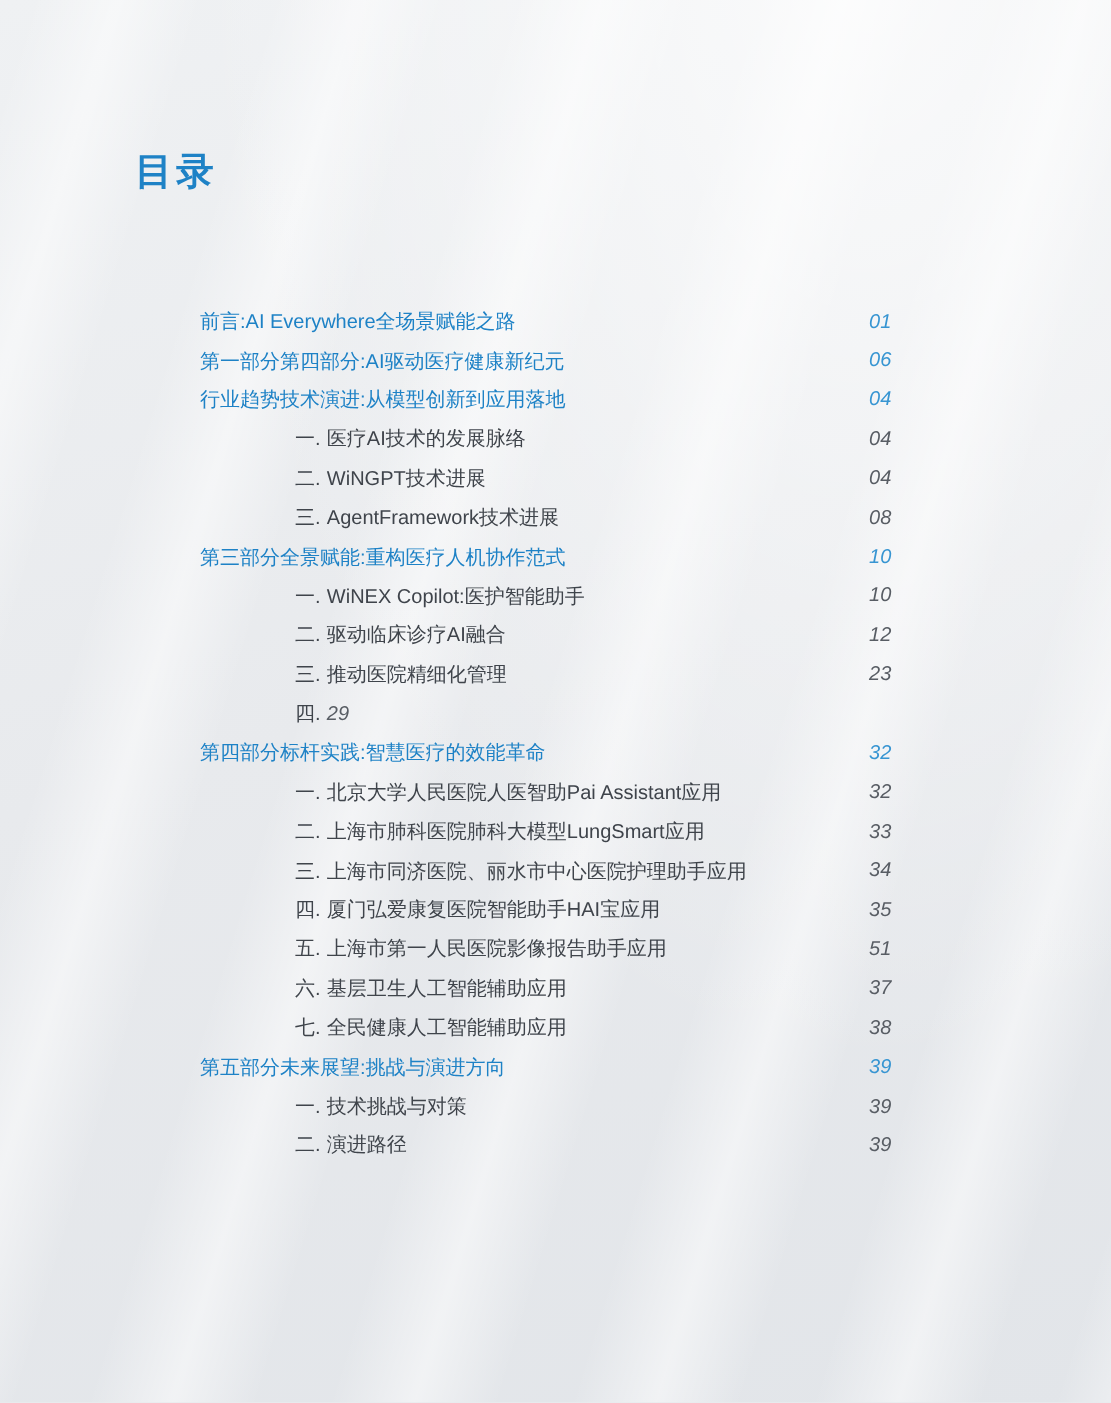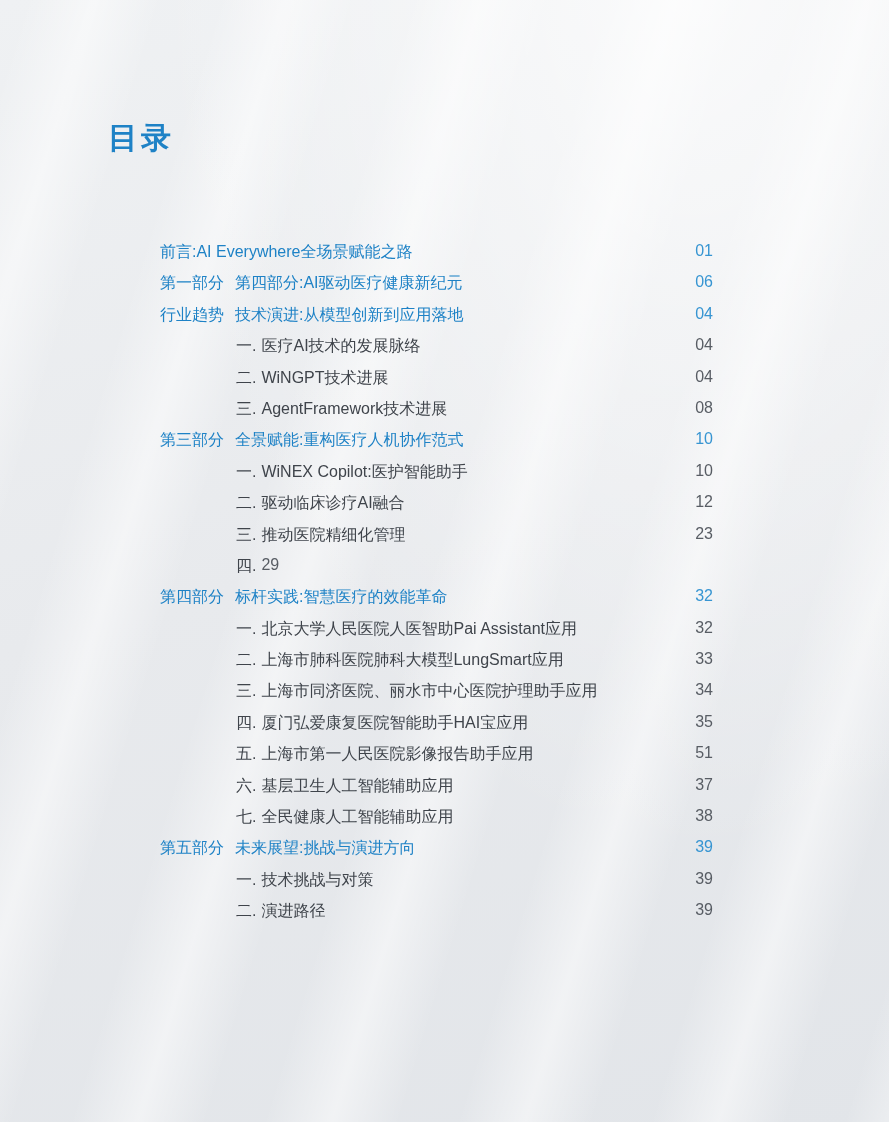--- a/index.html
+++ b/index.html
@@ -38,29 +38,30 @@
     color: var(--accent-blue, #1e82c6);
   }
   .toc-list {
     position: absolute;
     left: 160px;
     top: 242px;
     width: 553px;
   }
   .toc-row {
     display: flex;
+    align-items: center;
     height: 31.4px;
     font-size: 16px;
     cursor: pointer;
   }
   .toc-row .prefix { white-space: nowrap; }
   .toc-row .label  { flex: 1 1 auto; white-space: nowrap; overflow: hidden; }
-  .toc-row .page   { white-space: nowrap; text-align: right; }
+  .toc-row .page   { white-space: nowrap; text-align: right; font-style: italic; }
   .toc-row.level-1 { color: var(--accent-blue, #1e82c6); }
-  .toc-row.level-1 .prefix { margin-right: 11px; }
+  .toc-row.level-1 .prefix { }
   .toc-row.level-1 .page { color: var(--page-number-blue, #3795d2); }
   .toc-row.level-2 { color: var(--body-text, #3f444b); padding-left: 76px; }
   .toc-row.level-2 .prefix { margin-right: 5px; }
   .toc-row.level-2 .page { color: var(--page-number-gray, #585d64); }
 </style>
 </head>
 <body style="background-color: rgb(233, 235, 238);">
 
 <div class="bg"></div>
 

